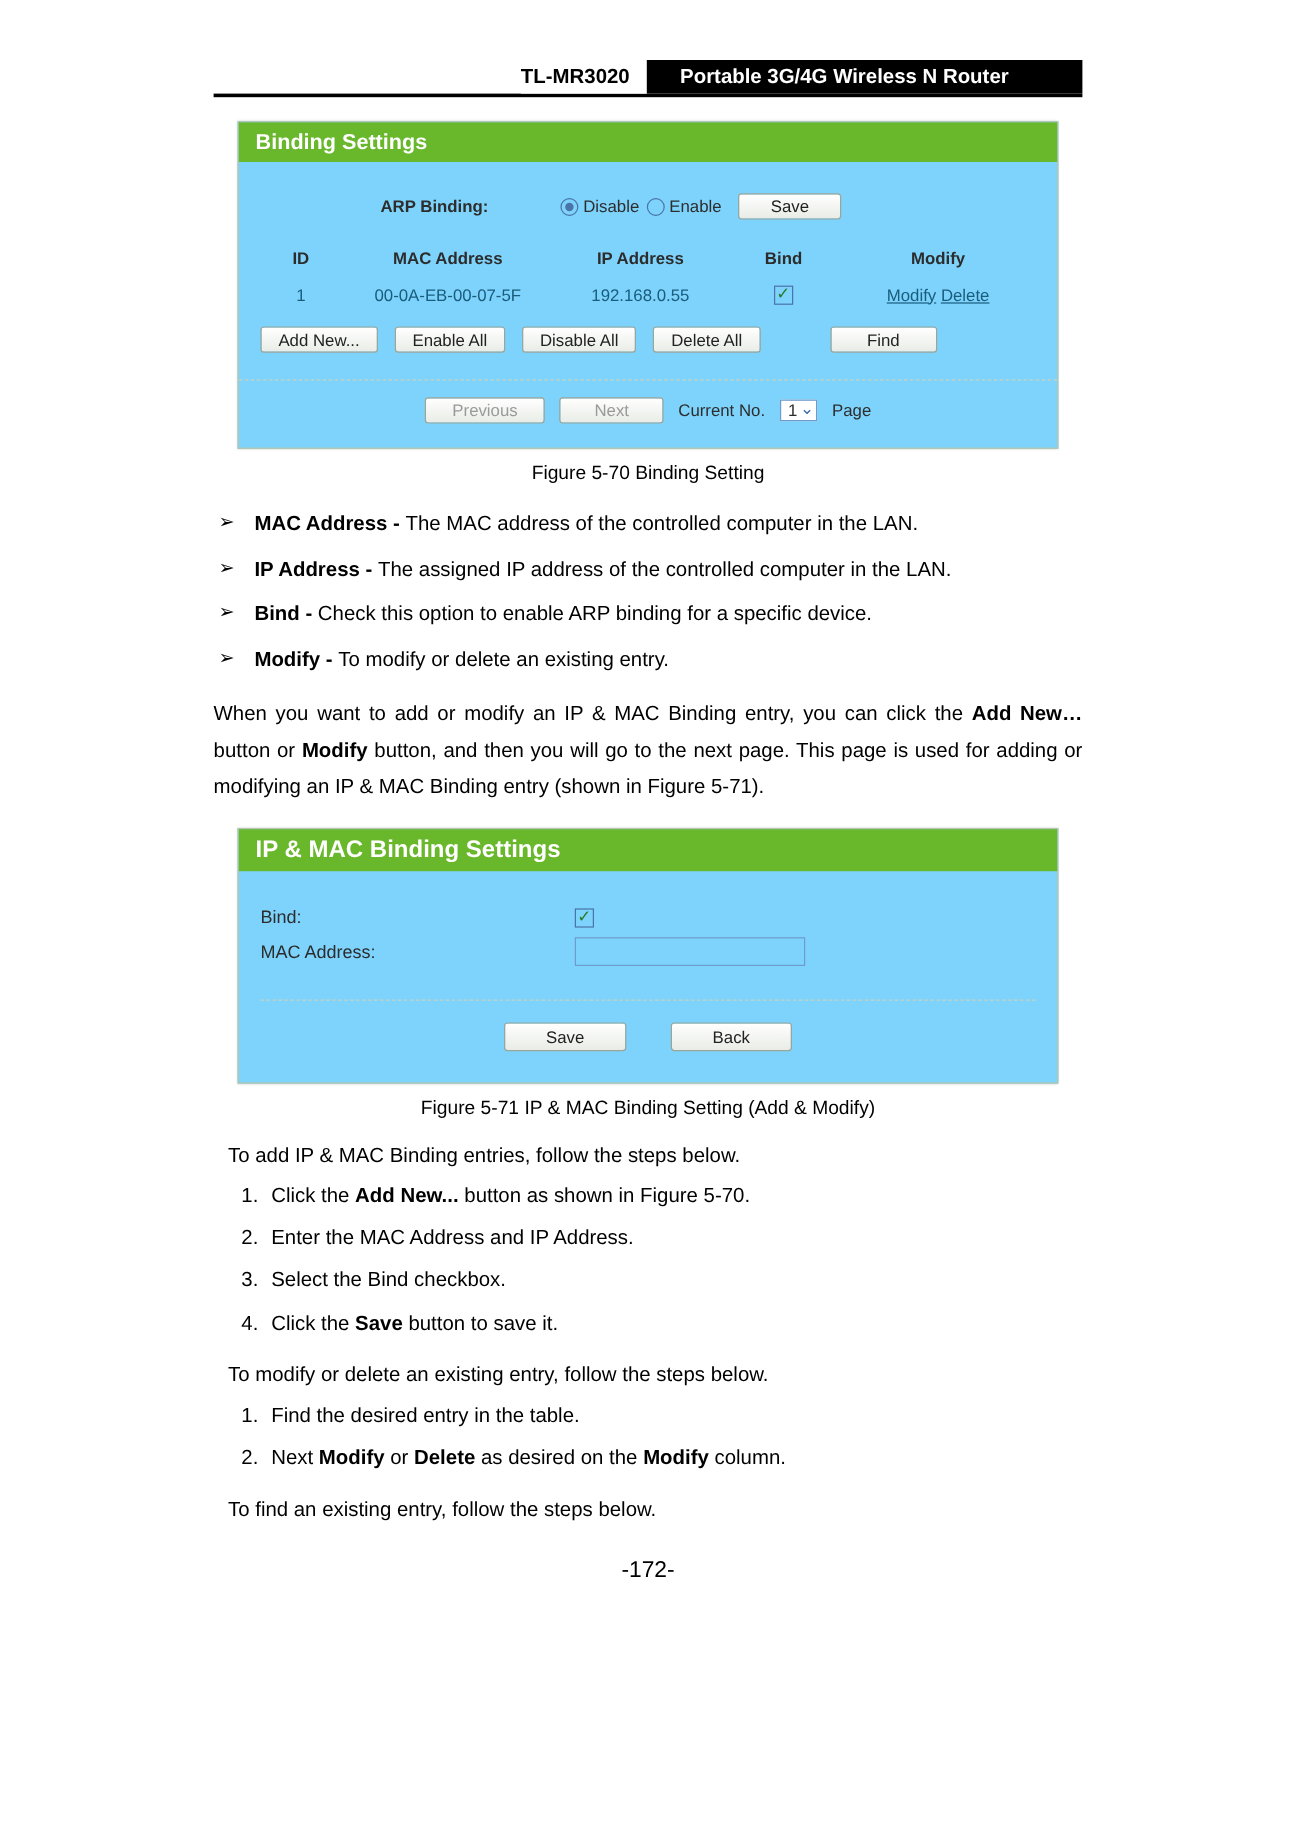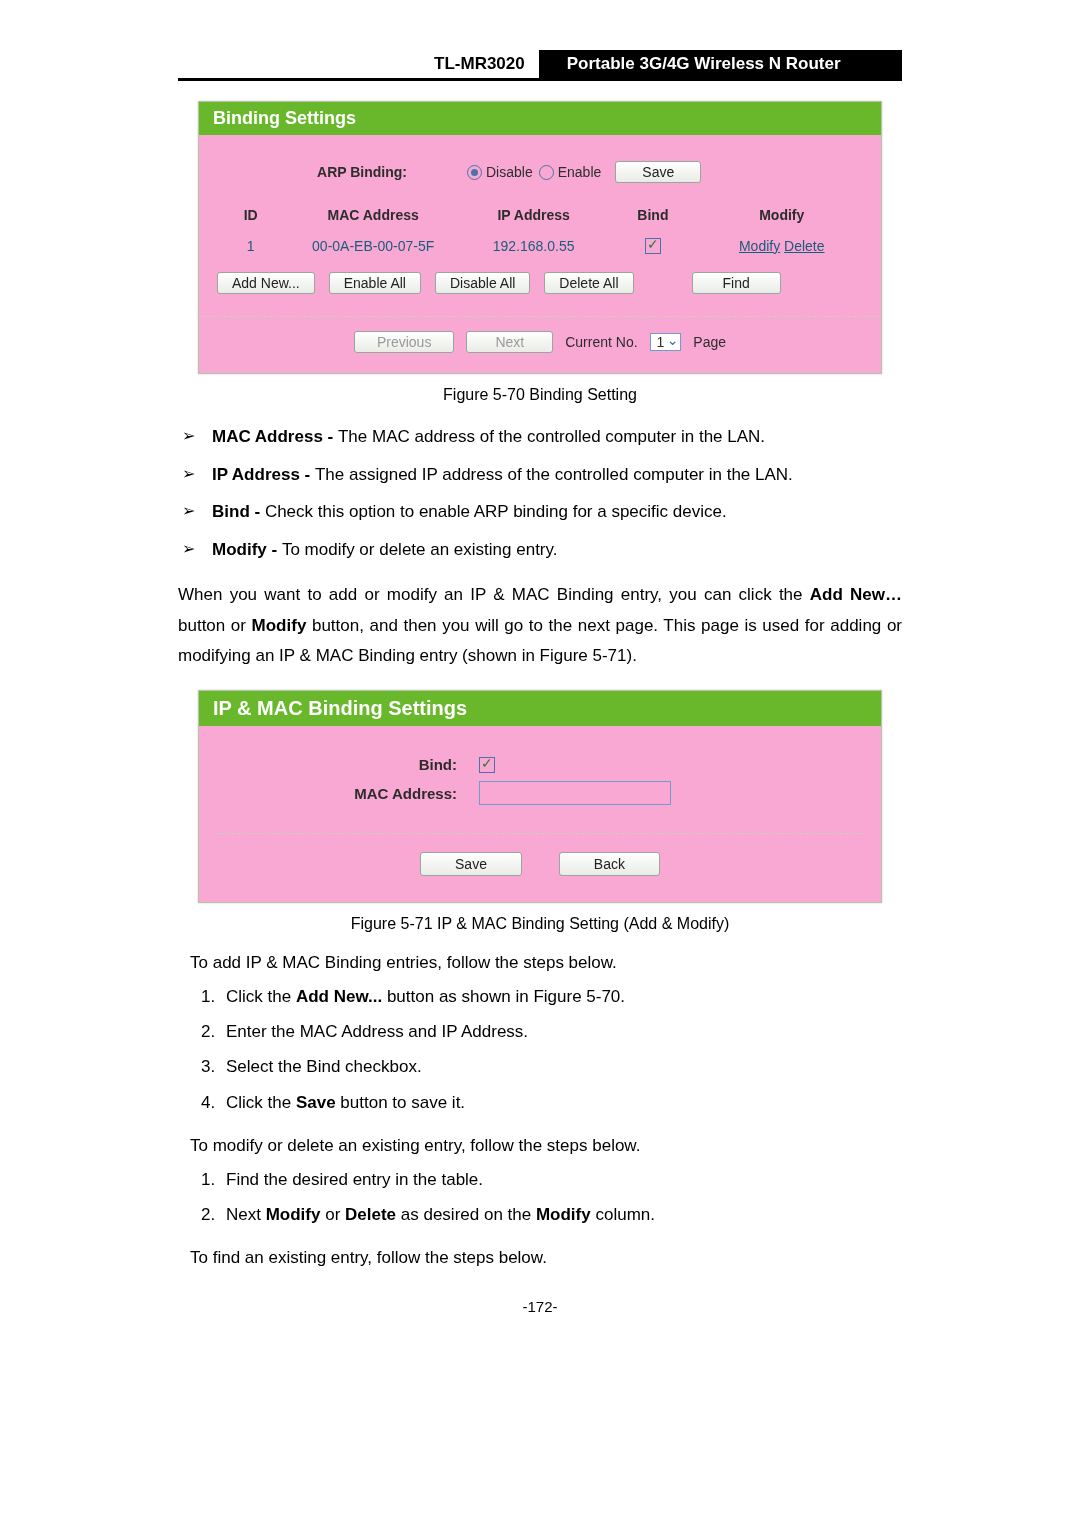--- a/index.html
+++ b/index.html
@@ -34,21 +34,21 @@
     background: #000;
     color: #fff;
     font-weight: bold;
     font-size: 17px;
     padding: 4px 28px;
     text-align: left;
     white-space: nowrap;
   }
   .panel {
     border: 1px solid #b6c5a8;
-    background: #f9a8d4;
+    background: #7dd3fc;
     margin: 0 20px 12px 20px;
     box-shadow: 0 0 2px rgba(0,0,0,.2);
   }
   .panel-header {
     background: #69b72b;
     color: #fff;
     font-weight: bold;
     font-size: 18px;
     padding: 6px 14px;
   }
@@ -166,22 +166,22 @@
     text-align: justify;
   }
   .panel2-body { padding: 22px 18px 8px 18px; }
   .form-row {
     display: flex;
     align-items: center;
     margin: 8px 0;
   }
   .form-lbl {
     width: 240px;
-    text-align: right;
-    font-weight: bold;
+    text-align: left;
+    font-weight: normal;
     font-size: 15px;
     color: #2c2c2c;
     padding-right: 22px;
   }
   .form-input {
     width: 190px; height: 22px;
     border: 1px solid #6f9ccd;
   }
   .panel2-foot {
     border-top: 1px dashed #c7d2be;
@@ -205,21 +205,21 @@
     margin: 22px -18px 0 -18px;
     padding: 14px 18px 10px 18px;
     display: flex;
     justify-content: center;
     align-items: center;
     gap: 12px;
     font-size: 14px;
   }
   .footer-pg {
     text-align: center;
-    font-size: 15px;
+    font-size: 19px;
     margin-top: 30px;
   }
 </style>
 </head>
 <body>
 
 <div class="page">
 
   <div class="header-bar">
     <div class="header-left"></div>

